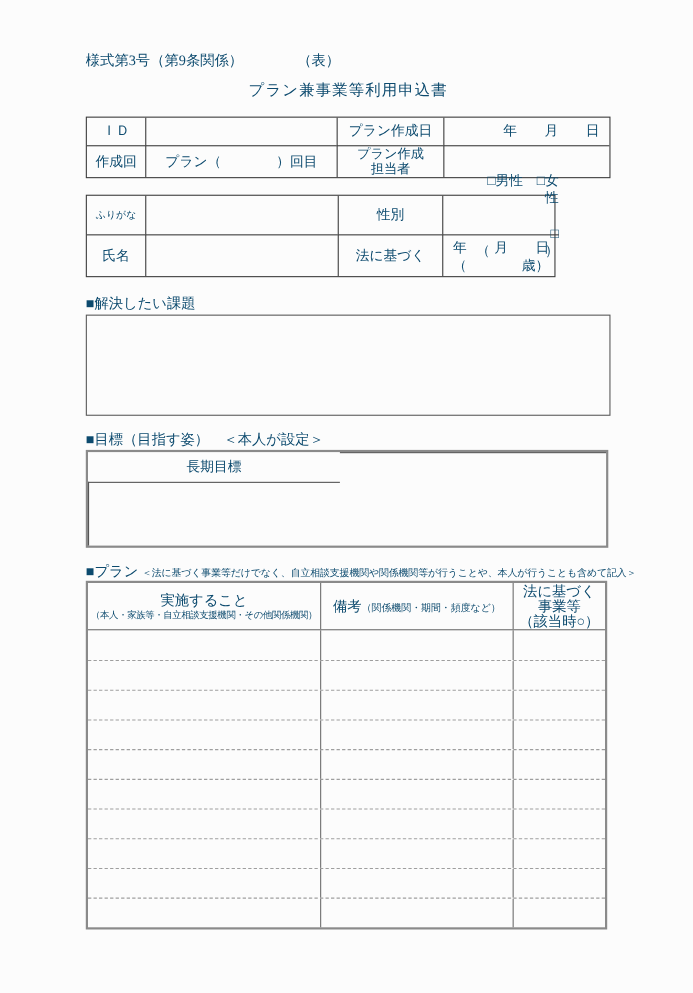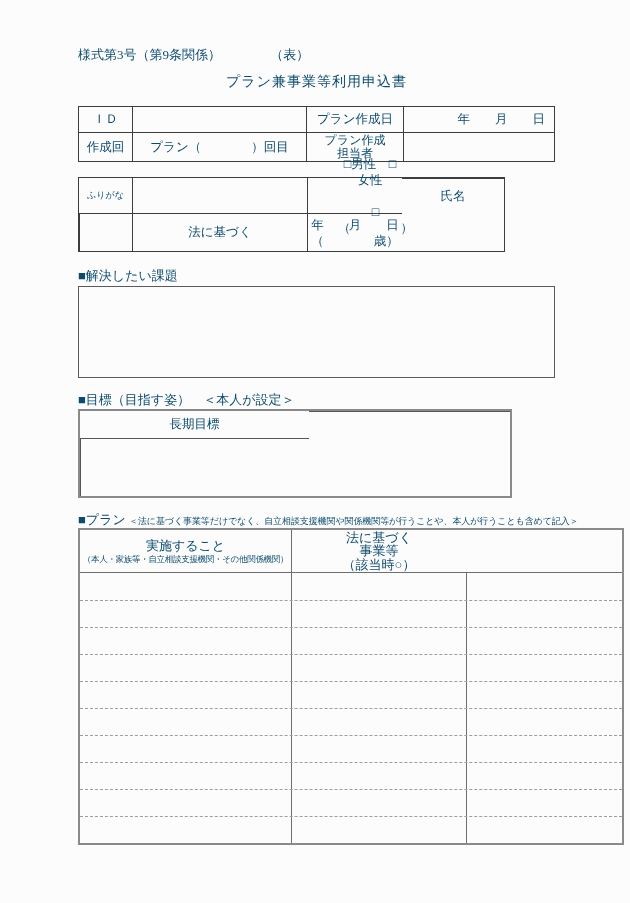--- a/index.html
+++ b/index.html
@@ -22,40 +22,40 @@
   
   .grid-tbl { display: grid; background: #fcfcfc; }
   .cell { display: flex; flex-direction: column; align-items: center; justify-content: center; font-size: 12.5px; line-height: 15px; text-align: center; }
   .bl { border-left: 1px solid #3d3d3d; }
   .bt { border-top: 1px solid #3d3d3d; text-align: center; }
 
   .tbl-a { left: 78px; top: 106px; width: 477px; border: 1.5px solid #3d3d3d; grid-template-columns: 53px 174px 97px 1fr; grid-template-rows: 25px 29px; }
   .tbl-b { left: 78px; top: 177px; width: 427px; border: 1.5px solid #3d3d3d; grid-template-columns: 53px 175px 95px 1fr; grid-template-rows: 35px 38px; }
 
   .cell.small { font-size: 9px; }
-  .cell.left { align-items: flex-start; text-align: center; padding-left: 30px; gap: 16px; }
+  .cell.left { align-items: flex-start; text-align: right; padding-left: 30px; gap: 16px; }
   .cell.date-right { align-items: flex-end; padding-right: 9px; }
   .two-line { line-height: 16px; }
   .staff { font-size: 12px; line-height: 13.5px; }
 
   
   .sec-heading { left: 78px; font-size: 13px; white-space: nowrap; }
   .sec-note { font-size: 9px; letter-spacing: -0.1px; }
 
   
   .issues-box { left: 78px; top: 286px; width: 477px; height: 92px; border: 1.5px solid #5a5a5a; background: #fcfcfc; }
 
   
-  .tbl-goals { left: 78px; top: 409px; width: 434px; border: 2px solid #8a8a8a; grid-template-columns: 229px 1fr; grid-template-rows: 27px 58px; }
+  .tbl-goals { left: 78px; top: 409px; width: 475px; border: 2px solid #8a8a8a; grid-template-columns: 229px 1fr; grid-template-rows: 27px 58px; }
   .tbl-goals .cell { font-size: 12.5px; }
   .g-bl { border-left: 1px solid #555; }
   .g-bt { border-top: 1px solid #555; }
 
   
-  .tbl-plan { left: 78px; top: 528px; width: 546px; border: 2px solid #8a8a8a; background: #fcfcfc; }
+  .tbl-plan { left: 78px; top: 528px; width: 474px; border: 2px solid #8a8a8a; background: #fcfcfc; }
   .plan-head { display: grid; grid-template-columns: 211px 175px 1fr; height: 43px; border-bottom: 1px solid #6e6e6e; }
   .plan-head .cell { font-size: 13px; }
   .p-bl { border-left: 1px solid #6e6e6e; }
   .sub-line { font-size: 8.5px; line-height: 10px; letter-spacing: -0.3px; white-space: nowrap; }
   .main-line { line-height: 16px; }
   .biko-sub { font-size: 9px; }
   .col3-head { font-size: 11.5px; line-height: 13.5px; }
   .plan-row { display: grid; grid-template-columns: 211px 175px 1fr; height: 27px; border-top: 1px dashed #9e9e9e; }
   .plan-row.first { border-top: none; }
   .plan-cell { height: 100%; }
@@ -81,20 +81,21 @@
     <div class="cell bl bt staff">
       <span>プラン作成</span>
       <span>担当者</span>
     </div>
     <div class="cell bl bt"></div>
   </div>
 
   <div class="abs grid-tbl tbl-b">
     <div class="cell small">ふりがな</div>
     <div class="cell bl"></div>
+    <div class="cell bl">性別</div>
     <div class="cell bl left two-line">
       <span>□男性　□女性</span>
       <span>□（　　　　）</span>
     </div>
     <div class="cell bt">氏名</div>
     <div class="cell bl bt"></div>
     <div class="cell bl bt">法に基づく</div>
     <div class="cell bl bt two-line">
       <span>年　　月　　日</span>
       <span>（　　　　歳）</span>
@@ -114,20 +115,23 @@
   <div class="abs sec-heading" style="top:511px">
     <span>■プラン</span>
     <span class="sec-note">＜法に基づく事業等だけでなく、自立相談支援機関や関係機関等が行うことや、本人が行うことも含めて記入＞</span>
   </div>
 
   <div class="abs tbl-plan">
     <div class="plan-head">
       <div class="cell">
         <span class="main-line">実施すること</span>
         <span class="sub-line">（本人・家族等・自立相談支援機関・その他関係機関）</span>
+      </div>
+      <div class="cell p-bl">
+        <span class="main-line"><span>備考</span><span class="biko-sub">（関係機関・期間・頻度など）</span></span>
       </div>
       <div class="cell p-bl col3-head">
         <span>法に基づく</span>
         <span>事業等</span>
         <span>（該当時○）</span>
       </div>
     </div>
     <div>
         <div class="plan-row first">
           <div class="plan-cell"></div>

